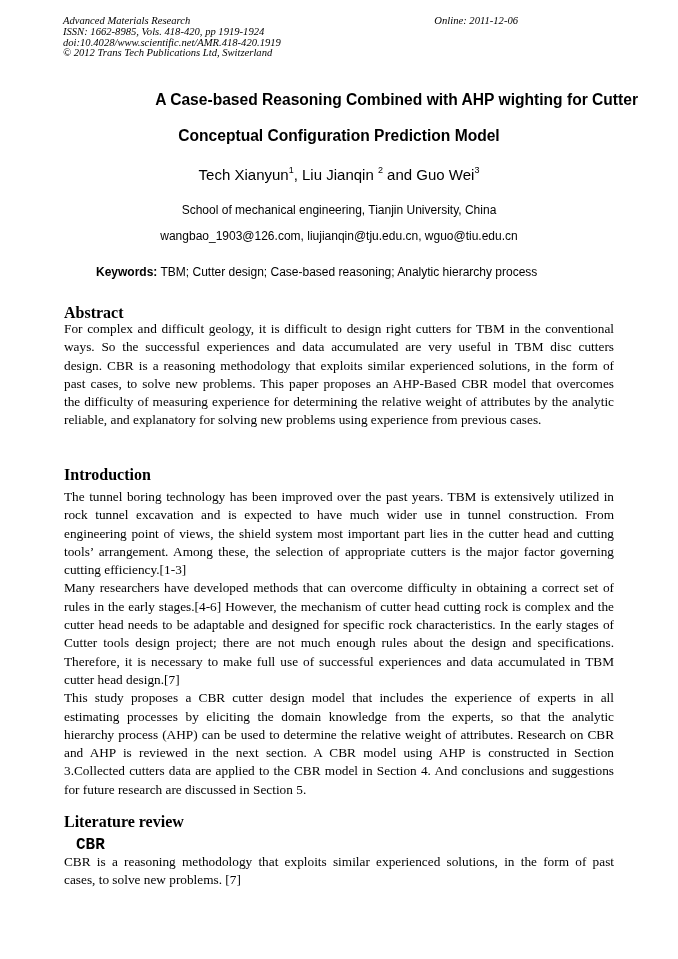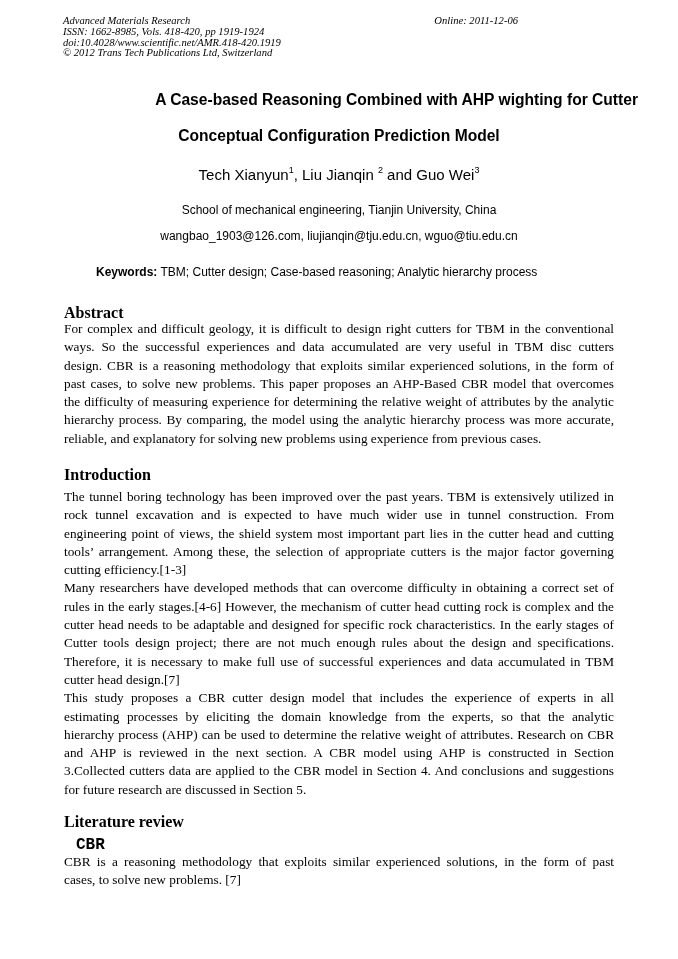--- a/index.html
+++ b/index.html
@@ -50,21 +50,20 @@
     <b>Keywords:</b><span> TBM; Cutter design; Case-based reasoning; Analytic hierarchy process</span>
   </div>
 
   <div class="sect" style="top:304px;">Abstract</div>
   <div class="para" style="top:320px;">
     <span class="ln">For complex and difficult geology, it is difficult to design right cutters for TBM in the conventional</span>
     <span class="ln">ways.  So the successful experiences and data accumulated are very useful in TBM disc cutters</span>
     <span class="ln">design.   CBR is a reasoning methodology that exploits similar experienced solutions, in the form of</span>
     <span class="ln">past cases, to solve new problems. This paper proposes an AHP-Based CBR model that overcomes</span>
     <span class="ln">the difficulty of measuring experience for determining the relative weight of attributes by the analytic</span>
-    <span class="ln">hierarchy process. By comparing, the model using the analytic hierarchy process was more accurate,</span>
     <span class="ln last">reliable, and explanatory for solving new problems using experience from previous cases.</span>
   </div>
 
   <div class="sect" style="top:466px;">Introduction</div>
   <div class="para" style="top:488px;">
     <span class="ln">The tunnel boring technology has been improved over the past years. TBM is extensively utilized in</span>
     <span class="ln">rock tunnel excavation and is expected to have much wider use in tunnel construction. From</span>
     <span class="ln">engineering point of views, the shield system most important part lies in the cutter head and cutting</span>
     <span class="ln">tools’ arrangement. Among these, the selection of appropriate cutters is the major factor governing</span>
     <span class="ln last">cutting efficiency.[1-3]</span>

